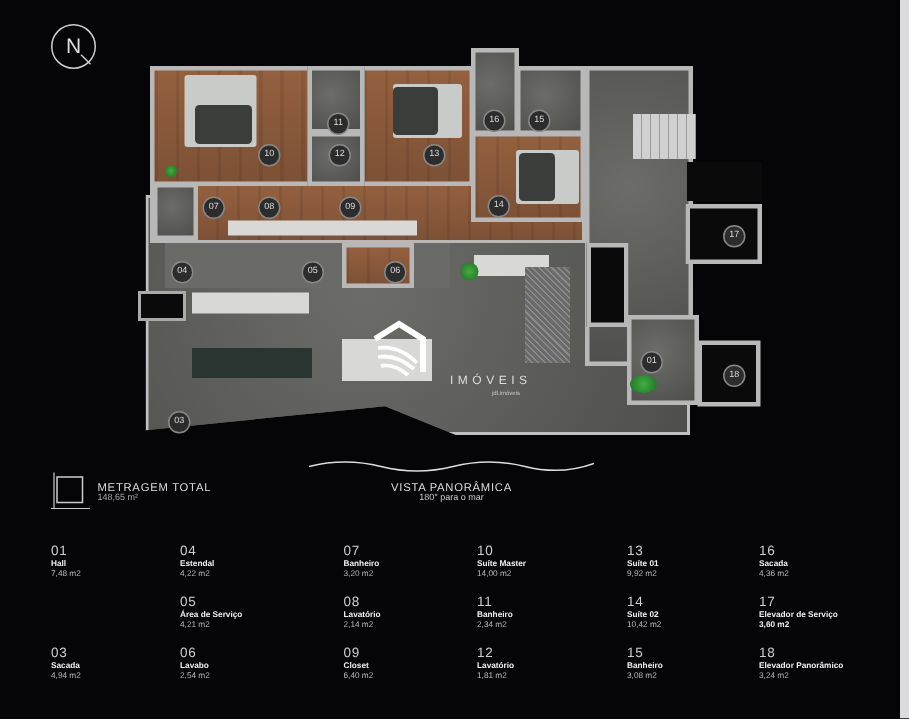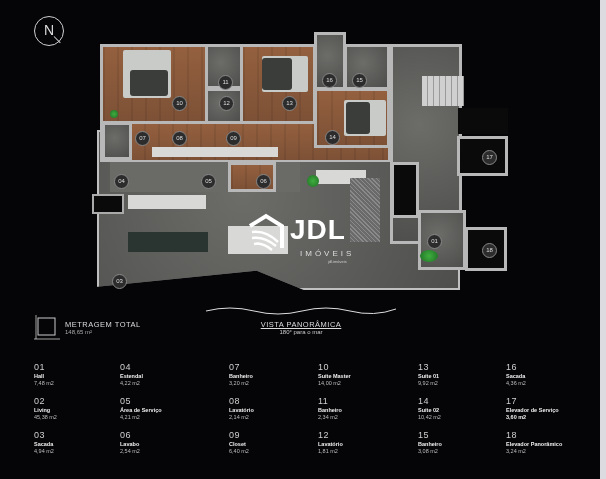--- a/index.html
+++ b/index.html
@@ -22,21 +22,21 @@
   .island { position:absolute; background:#2a3532; }
   .plant { position:absolute; border-radius:50%; background:radial-gradient(circle,#3fae3f,#1f6e25); }
   .logo { position:absolute; left:246px; top:212px; }
   .logo-text { position:absolute; left:290px; top:214px; font-size:28px; font-weight:bold; letter-spacing:1px; color:#fff; }
   .logo-sub { position:absolute; left:300px; top:249px; font-size:8px; letter-spacing:3px; color:#ddd; }
   .logo-tag { position:absolute; left:328px; top:259px; font-size:4px; color:#ccc; }
   .metragem { position:absolute; left:33px; top:314px; }
   .metragem .label { position:absolute; left:32px; top:6px; font-size:7.5px; letter-spacing:0.5px; color:#ddd; white-space:nowrap;text-align:right; }
   .metragem .value { position:absolute; left:32px; top:15px; font-size:6px; color:#aaa; white-space:nowrap; }
   .vista { position:absolute; left:206px; top:305px; width:190px; }
-  .vista .label { position:absolute; left:0; width:190px; top:15px; text-align:center; font-size:7.5px; letter-spacing:0.5px; color:#ddd;text-decoration:underline; }
+  .vista .label { position:absolute; left:0; width:190px; top:15px; text-align:center; font-size:7.5px; letter-spacing:0.5px; color:#ddd; }
   .vista .sub { position:absolute; left:0; width:190px; top:24px; text-align:center; font-size:6px; color:#ccc; }
   .legend { position:absolute; left:34px; top:362px; width:540px; height:110px; }
   .item { position:absolute; width:120px; }
   .item .n { font-size:9px; color:#cfcfcf; font-weight:300; letter-spacing:0.5px; }
   .item .nm { font-size:5.5px; color:#f0f0f0; font-weight:bold; margin-top:1px; white-space:nowrap; }
   .item .a { font-size:5.5px; color:#bdbdbd; margin-top:1px; white-space:nowrap; }
   .item .a.b { font-weight:bold; color:#eee; }
 </style>
 </head>
 <body>
@@ -107,21 +107,20 @@
   <div class="num" style="left:256px;top:174px;">06</div>
   <div class="num" style="left:112px;top:274px;">03</div>
   <div class="num" style="left:427px;top:234px;">01</div>
   <div class="num" style="left:482px;top:150px;">17</div>
   <div class="num" style="left:482px;top:243px;">18</div>
 
   <svg class="logo" width="44" height="40" viewBox="0 0 44 40">
     <path d="M4 14 L20 4 L36 14 L36 36" stroke="#fff" stroke-width="4" fill="none"></path>
     <path d="M6 20 Q20 18 32 30 M6 26 Q18 24 30 34 M8 32 Q16 30 26 38" stroke="#fff" stroke-width="2.5" fill="none"></path>
   </svg>
-  <div class="logo-text">JDL</div>
   <div class="logo-sub">IMÓVEIS</div>
   <div class="logo-tag">jdl.imóveis</div>
 </div>
 
 <div class="metragem">
   <svg width="30" height="30" viewBox="0 0 30 30" style="position:absolute;left:0;top:0;">
     <rect x="5" y="4" width="17" height="17" fill="none" stroke="#ccc" stroke-width="1"></rect>
     <line x1="3" y1="1" x2="3" y2="25" stroke="#ccc" stroke-width="0.8"></line>
     <line x1="1" y1="25" x2="27" y2="25" stroke="#ccc" stroke-width="0.8"></line>
   </svg>
@@ -136,25 +135,20 @@
   <div class="label">VISTA PANORÂMICA</div>
   <div class="sub">180° para o mar</div>
 </div>
 
 <div class="legend">
   <div class="item" style="left:0;top:0;">
     <div class="n">01</div>
     <div class="nm">Hall</div>
     <div class="a">7,48 m2</div>
   </div>
-  <div class="item" style="left:0;top:34px;">
-    <div class="n">02</div>
-    <div class="nm">Living</div>
-    <div class="a">45,38 m2</div>
-  </div>
   <div class="item" style="left:0;top:68px;">
     <div class="n">03</div>
     <div class="nm">Sacada</div>
     <div class="a">4,94 m2</div>
   </div>
 
   <div class="item" style="left:86px;top:0;">
     <div class="n">04</div>
     <div class="nm">Estendal</div>
     <div class="a">4,22 m2</div>

